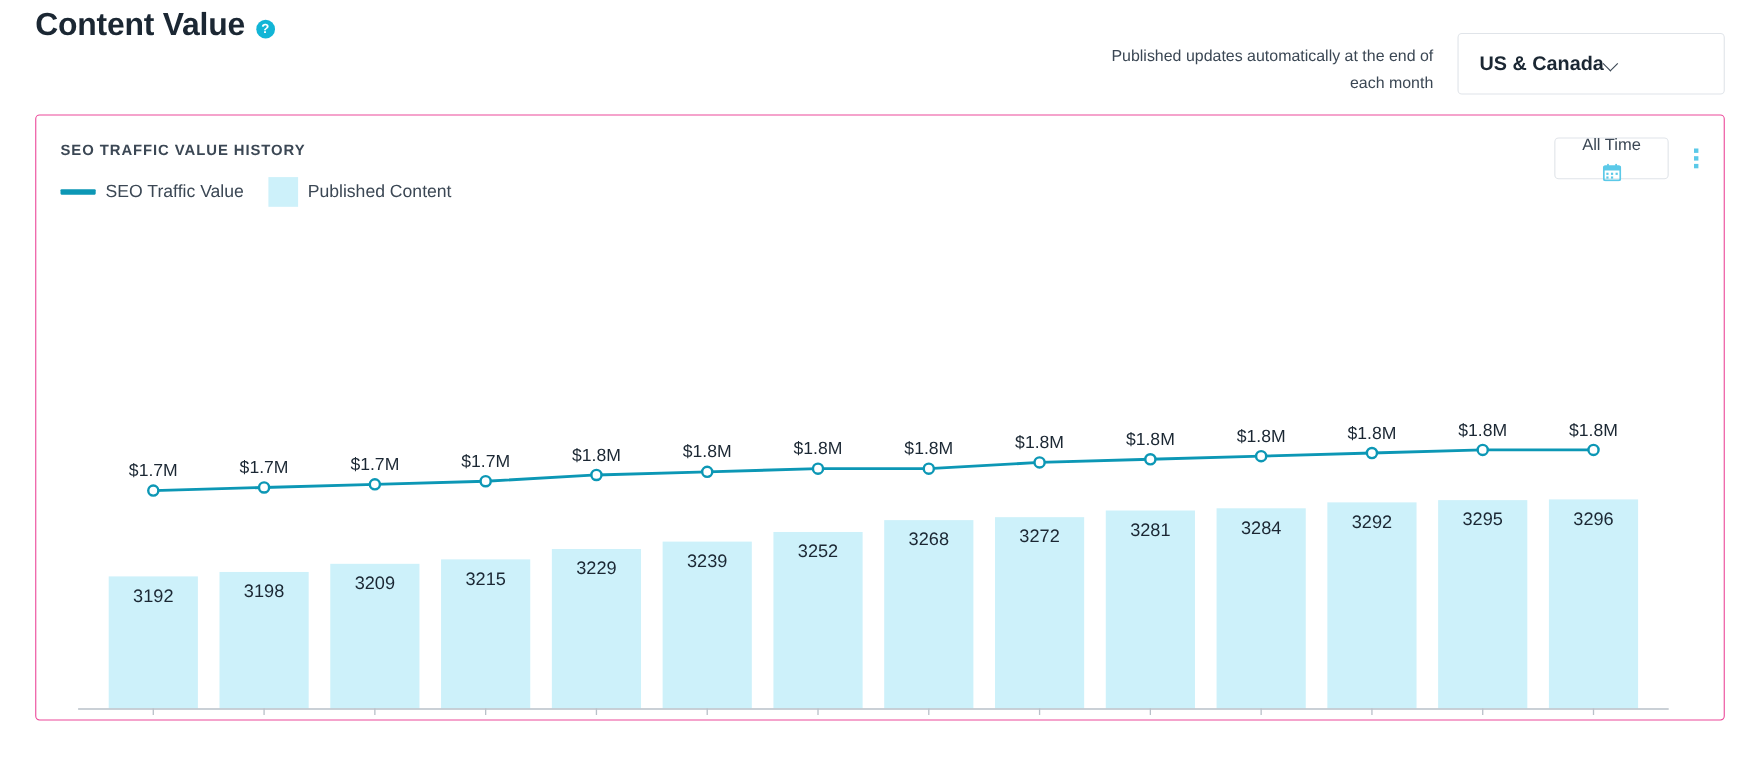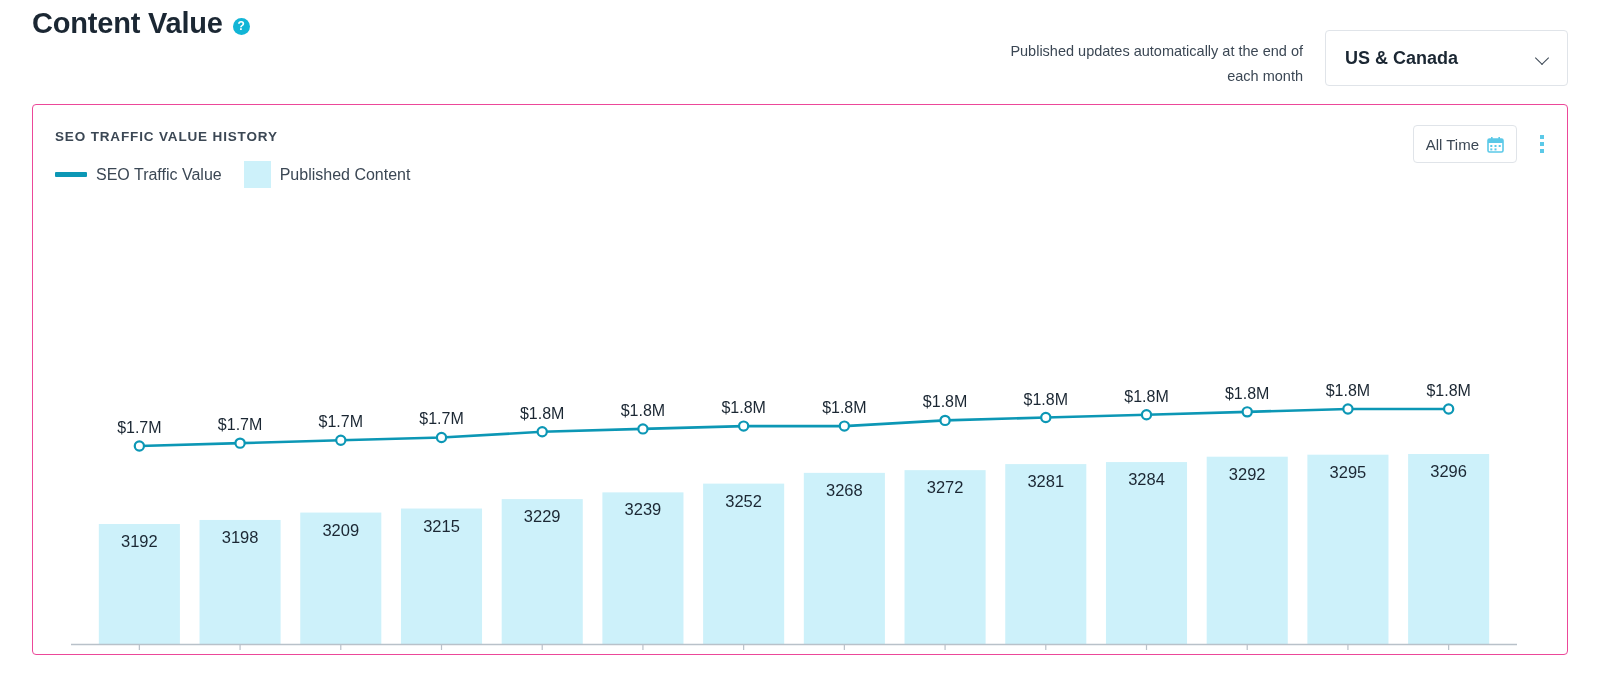--- a/index.html
+++ b/index.html
@@ -76,21 +76,20 @@
   }
 
   .region-select {
     width: 243px;
     height: 56px;
     border: 1px solid #E0E4E9;
     border-radius: 4px;
     background: #ffffff;
     display: flex;
     align-items: center;
-    justify-content: space-between;
     padding: 0 17px 0 19px;
     cursor: pointer;
   }
 
   .region-select-label {
     font-size: 18px;
     font-weight: bold;
     color: #1B2733;
   }
 
@@ -182,20 +181,21 @@
     min-width: 104px;
     border: 1px solid #E0E4E9;
     border-radius: 4px;
     background: #ffffff;
     display: flex;
     align-items: center;
     justify-content: center;
     gap: 8px;
     padding: 0 12px;
     cursor: pointer;
+    flex-direction: column;
   }
 
   .time-btn-label {
     font-size: 15px;
     color: #3B4754;
   }
 
   .cal-icon { display: block; }
 
   .kebab {

